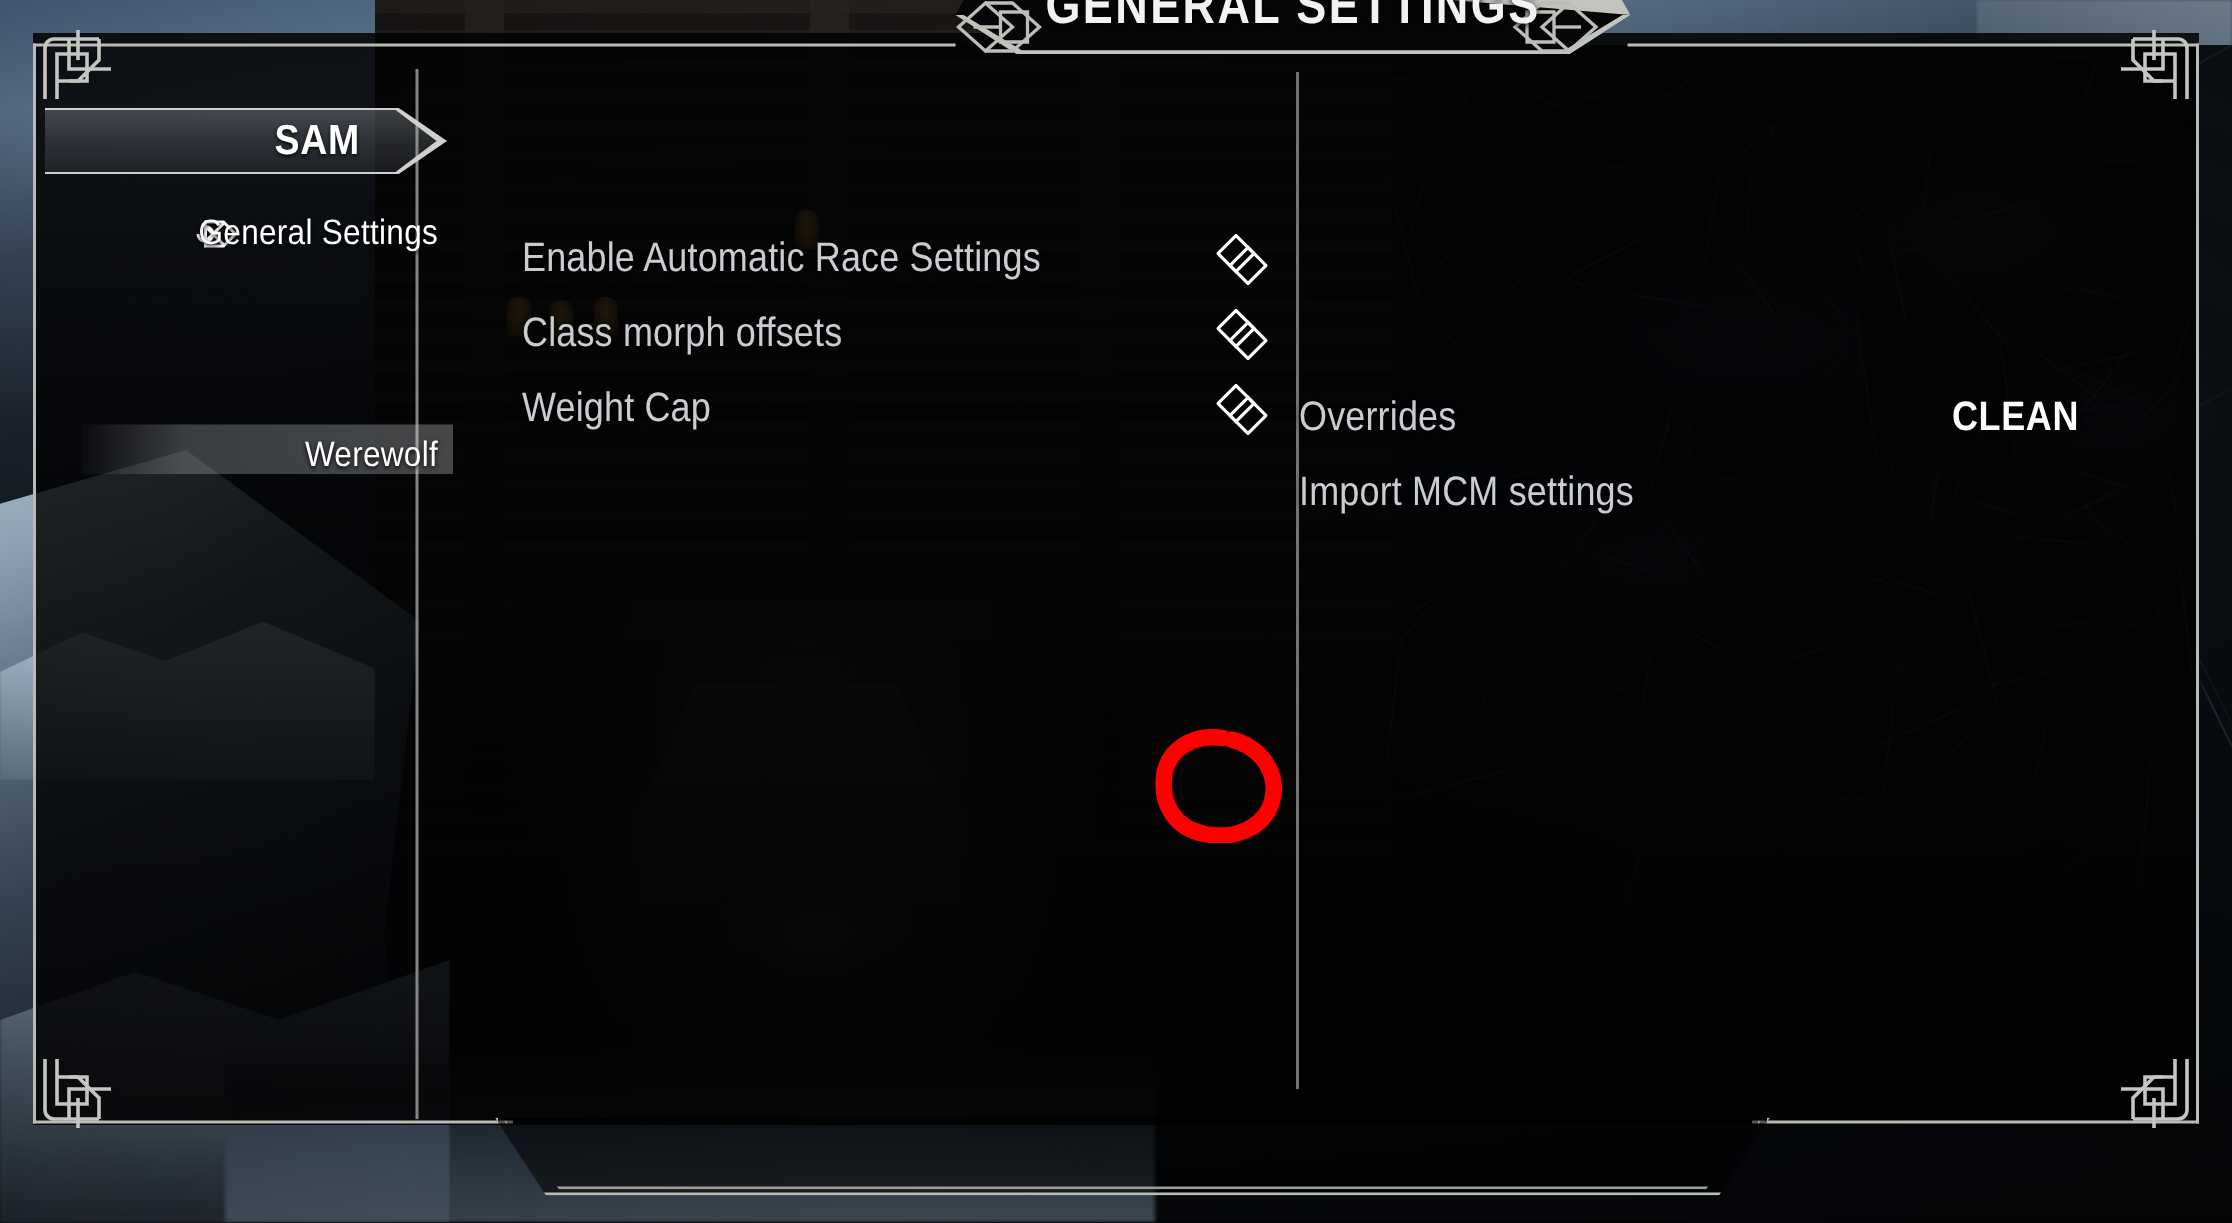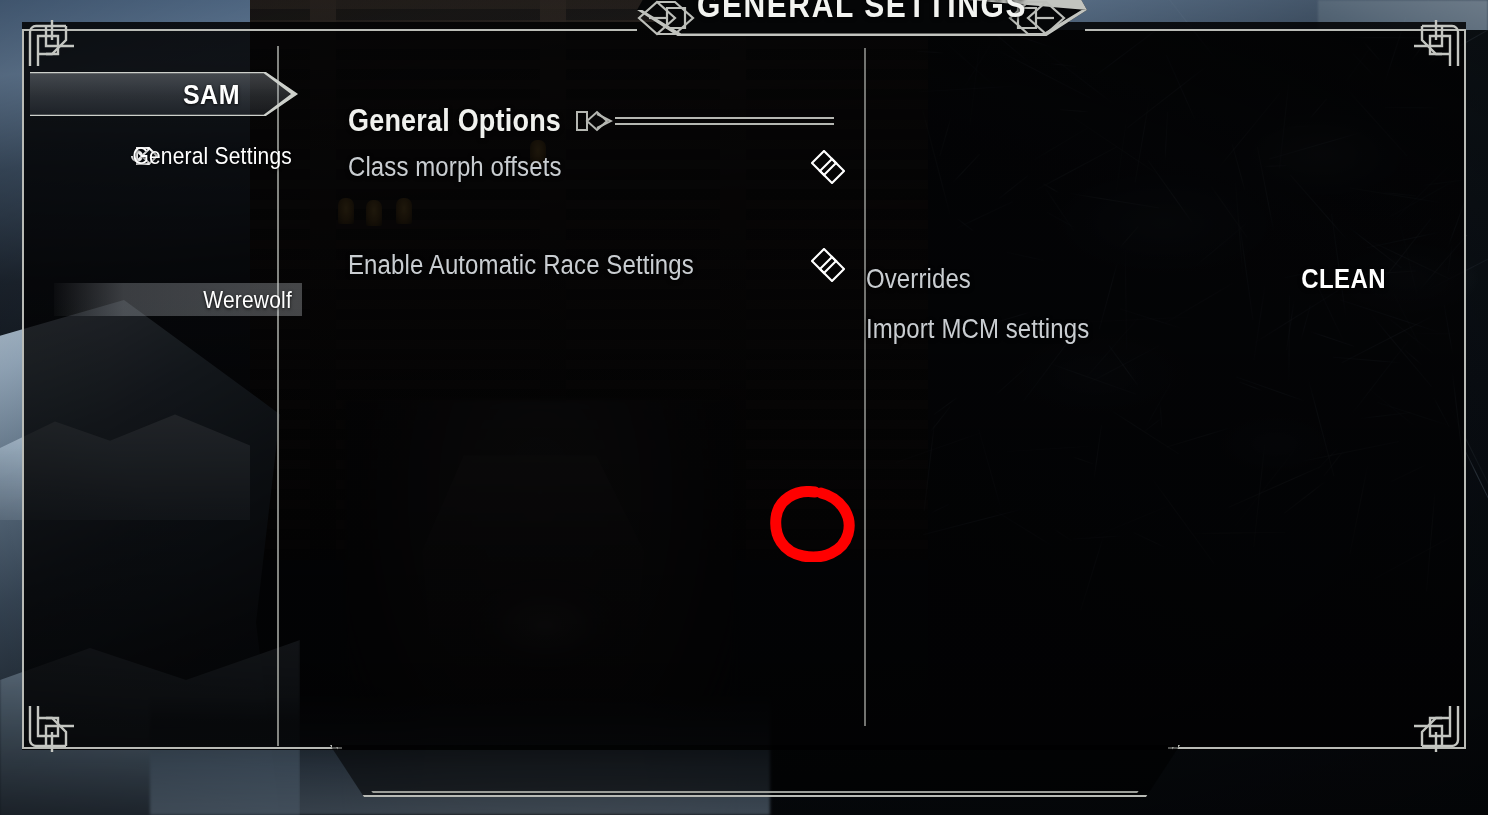--- a/index.html
+++ b/index.html
@@ -205,20 +205,21 @@
     padding-right:10px; cursor:pointer;
   }
   .nav-item .nav-label {
     color:#d6dadd; font-size:21px; letter-spacing:.2px;
     text-shadow:0 1px 3px rgba(0,0,0,.95);
     transform:scaleY(1.12); transform-origin:center right;
   }
   .nav-item.active .nav-label { color:#ffffff; }
   .nav-item.highlight {
     background:linear-gradient(90deg,rgba(255,255,255,.02) 0%,rgba(208,215,222,.26) 28%,rgba(216,222,228,.30) 100%);
+    align-items:flex-end;
   }
   .nav-glyph {
     position:absolute; left:75px; top:50%; transform:translateY(-50%);
     width:32px; height:24px;
   }
 
   
   #col-divider {
     position:absolute; left:864px; top:48px; width:2px; height:678px;
     background:#8e908c; opacity:.8;
@@ -542,59 +543,59 @@
 
   <div class="nav-item highlight" style="top:252px;">
     <span class="nav-label" style="color:#ffffff">Werewolf</span>
   </div>
 </div>
 
 <div id="col-divider"></div>
 
 <div id="content-left">
 
-  <div class="section-head">
-    <span class="sh-text">General Options</span>
-    <svg class="sh-orn" viewBox="0 0 38 26">
-      <g fill="none" stroke="#b5b7b2" stroke-width="2">
-        <path d="M2 4 L2 22 L12 22 L12 4 Z"></path>
-        <path d="M12 13 L22 4 L32 13 L22 22 Z"></path>
-        <path d="M22 6 L36 13 L22 20"></path>
-      </g>
-    </svg>
-    <span class="sh-rule"></span>
-  </div>
-
+
+
+  <div class="opt-row spacer-top">
+    <span class="opt-label">Enable Automatic Race Settings</span>
+    <span class="val-col">
+      <svg class="checkbox-glyph" viewBox="0 0 34 34">
+        <g fill="none" stroke="#ffffff" stroke-width="2.1">
+          <rect x="4.5" y="4.5" width="17" height="17" transform="rotate(45 13 13)"></rect>
+          <rect x="12.5" y="12.5" width="17" height="17" transform="rotate(45 21 21)"></rect>
+        </g>
+      </svg>
+    </span>
+  </div>
 
   <div class="opt-row">
     <span class="opt-label">Class morph offsets</span>
     <span class="val-col">
       <svg class="checkbox-glyph" viewBox="0 0 34 34">
         <g fill="none" stroke="#ffffff" stroke-width="2.1">
           <rect x="4.5" y="4.5" width="17" height="17" transform="rotate(45 13 13)"></rect>
           <rect x="12.5" y="12.5" width="17" height="17" transform="rotate(45 21 21)"></rect>
         </g>
       </svg>
     </span>
   </div>
 
-  <div class="opt-row spacer-top">
-    <span class="opt-label">Enable Automatic Race Settings</span>
+  <div class="opt-row">
+    <span class="opt-label">Weight Cap</span>
     <span class="val-col">
       <svg class="checkbox-glyph" viewBox="0 0 34 34">
         <g fill="none" stroke="#ffffff" stroke-width="2.1">
           <rect x="4.5" y="4.5" width="17" height="17" transform="rotate(45 13 13)"></rect>
           <rect x="12.5" y="12.5" width="17" height="17" transform="rotate(45 21 21)"></rect>
         </g>
       </svg>
     </span>
   </div>
 
 
-
 </div>
 
 <div id="content-right">
 
   <div class="opt-row" style="margin-top:154px;">
     <span class="opt-label">Overrides</span>
     <span class="opt-value">CLEAN</span>
   </div>
 
 

